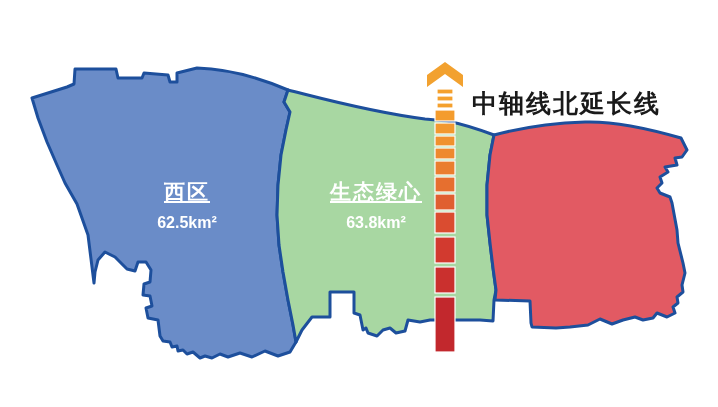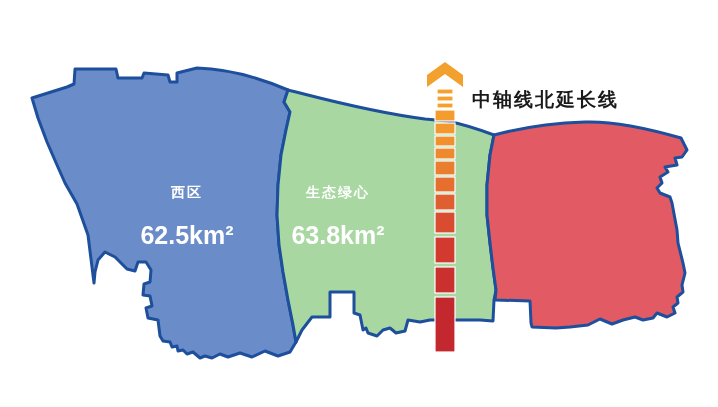--- a/index.html
+++ b/index.html
@@ -13,29 +13,29 @@
   #map-svg { position:absolute; left:0; top:0; }
   .region-label {
     position:absolute;
     transform:translateX(-50%);
     text-align:center;
     color:#ffffff;
     font-weight:bold;
     white-space:nowrap;
     pointer-events:none;
   }
-  .region-name { font-size:14px; line-height:24px; letter-spacing:2px; }
-  .region-area { font-size:25px; line-height:30px; margin-top:16px; letter-spacing:0px; }
+  .region-name { font-size:21px; line-height:24px; letter-spacing:2px;text-decoration:underline; }
+  .region-area { font-size:16px; line-height:30px; margin-top:4px; letter-spacing:0px; }
   .label-west  { left:187px; top:180px; }
-  .label-green { left:338px; top:180px; }
+  .label-green { left:376px; top:180px; }
   .label-east  { left:582px; top:180px; }
   #axis-label {
     position:absolute;
     left:472px; top:87px;
-    font-size:19px;
+    font-size:25px;
     font-weight:bold;
     letter-spacing:2px;
     white-space:nowrap;
   }
 </style>
 </head>
 <body>
 
 <div id="stage">
 

